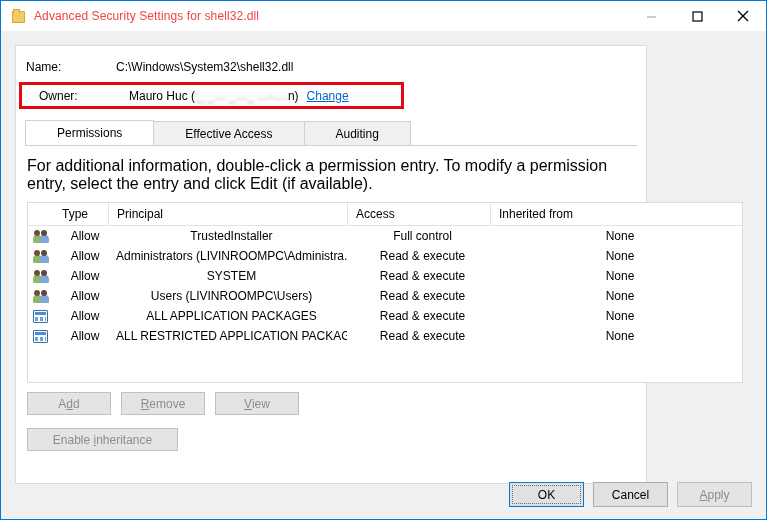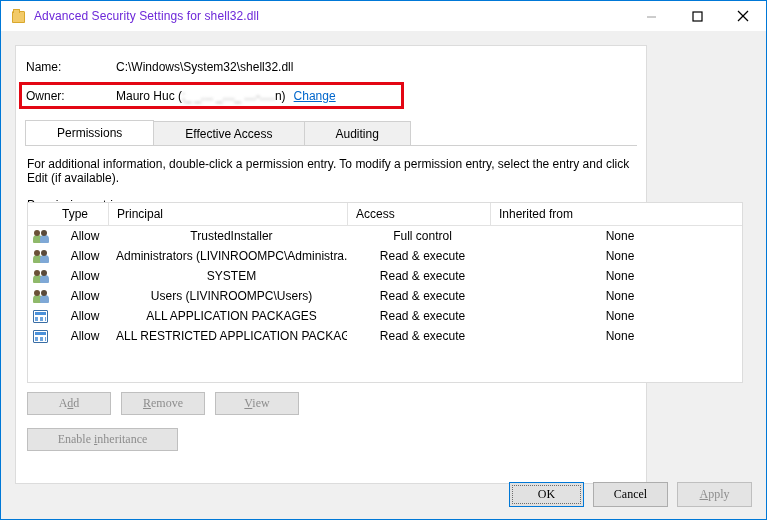--- a/index.html
+++ b/index.html
@@ -60,21 +60,21 @@
     top: -3px;
     width: 5px;
     height: 3px;
     background: #f2ca68;
     border: 1px solid #d9a72c;
     border-bottom: none;
     border-radius: 1px 1px 0 0;
   }
   .title-text {
     font-size: 12px;
-    color: #6d28d9;
+    color: #ef4444;
     letter-spacing: 0.1px;
     white-space: nowrap;
   }
   .win-controls {
     position: absolute;
     right: 0;
     top: 0;
     height: 30px;
     display: flex;
   }
@@ -117,21 +117,21 @@
     top: 36px;
     width: 385px;
     height: 27px;
     box-sizing: border-box;
     border: 3px solid #e30613;
   }
   .owner-inner {
     display: flex;
     align-items: center;
     height: 100%;
-    padding-left: 4px;
+    padding-left: 17px;
     font-size: 12px;
   }
   .owner-label { width: 90px; flex: 0 0 auto; }
   .owner-name { white-space: nowrap; }
   .owner-blur {
     display: inline-block;
     color: #9a9a9a;
     filter: blur(1.6px);
     letter-spacing: -0.3px;
     vertical-align: baseline;
@@ -175,21 +175,21 @@
   }
   .tabpanel {
     position: absolute;
     left: 9px;
     top: 99px;
     right: 9px;
     bottom: 4px;
   }
   .info-text {
     margin: 12px 0 0 2px;
-    font-size: 12px;
+    font-size: 16px;
   }
   .entries-label {
     margin: 13px 0 5px 2px;
     font-size: 12px;
   }
   
   .table {
     position: absolute;
     left: 2px;
     top: 57px;
@@ -283,21 +283,21 @@
     content: "";
     position: absolute;
     left: 1px; top: 6px; right: 1px; bottom: 1px;
     background:
       linear-gradient(to right, #6ba3dd 0 3px, transparent 3px 5px, #6ba3dd 5px 8px, transparent 8px 10px, #6ba3dd 10px 13px);
   }
   
   .btn {
     box-sizing: border-box;
     height: 23px;
-    font-family: Liberation Serif, serif;
+    font-family: Liberation Sans, sans-serif;
     font-size: 12px;
     background: #e1e1e1;
     border: 1px solid #adadad;
     color: #000;
     cursor: default;
     padding: 0;
   }
   .btn.disabled { color: #8d8d8d; background: #e4e4e4; border-color: #bfbfbf; }
   .btn u { text-decoration: underline; }
   .midbtns {

